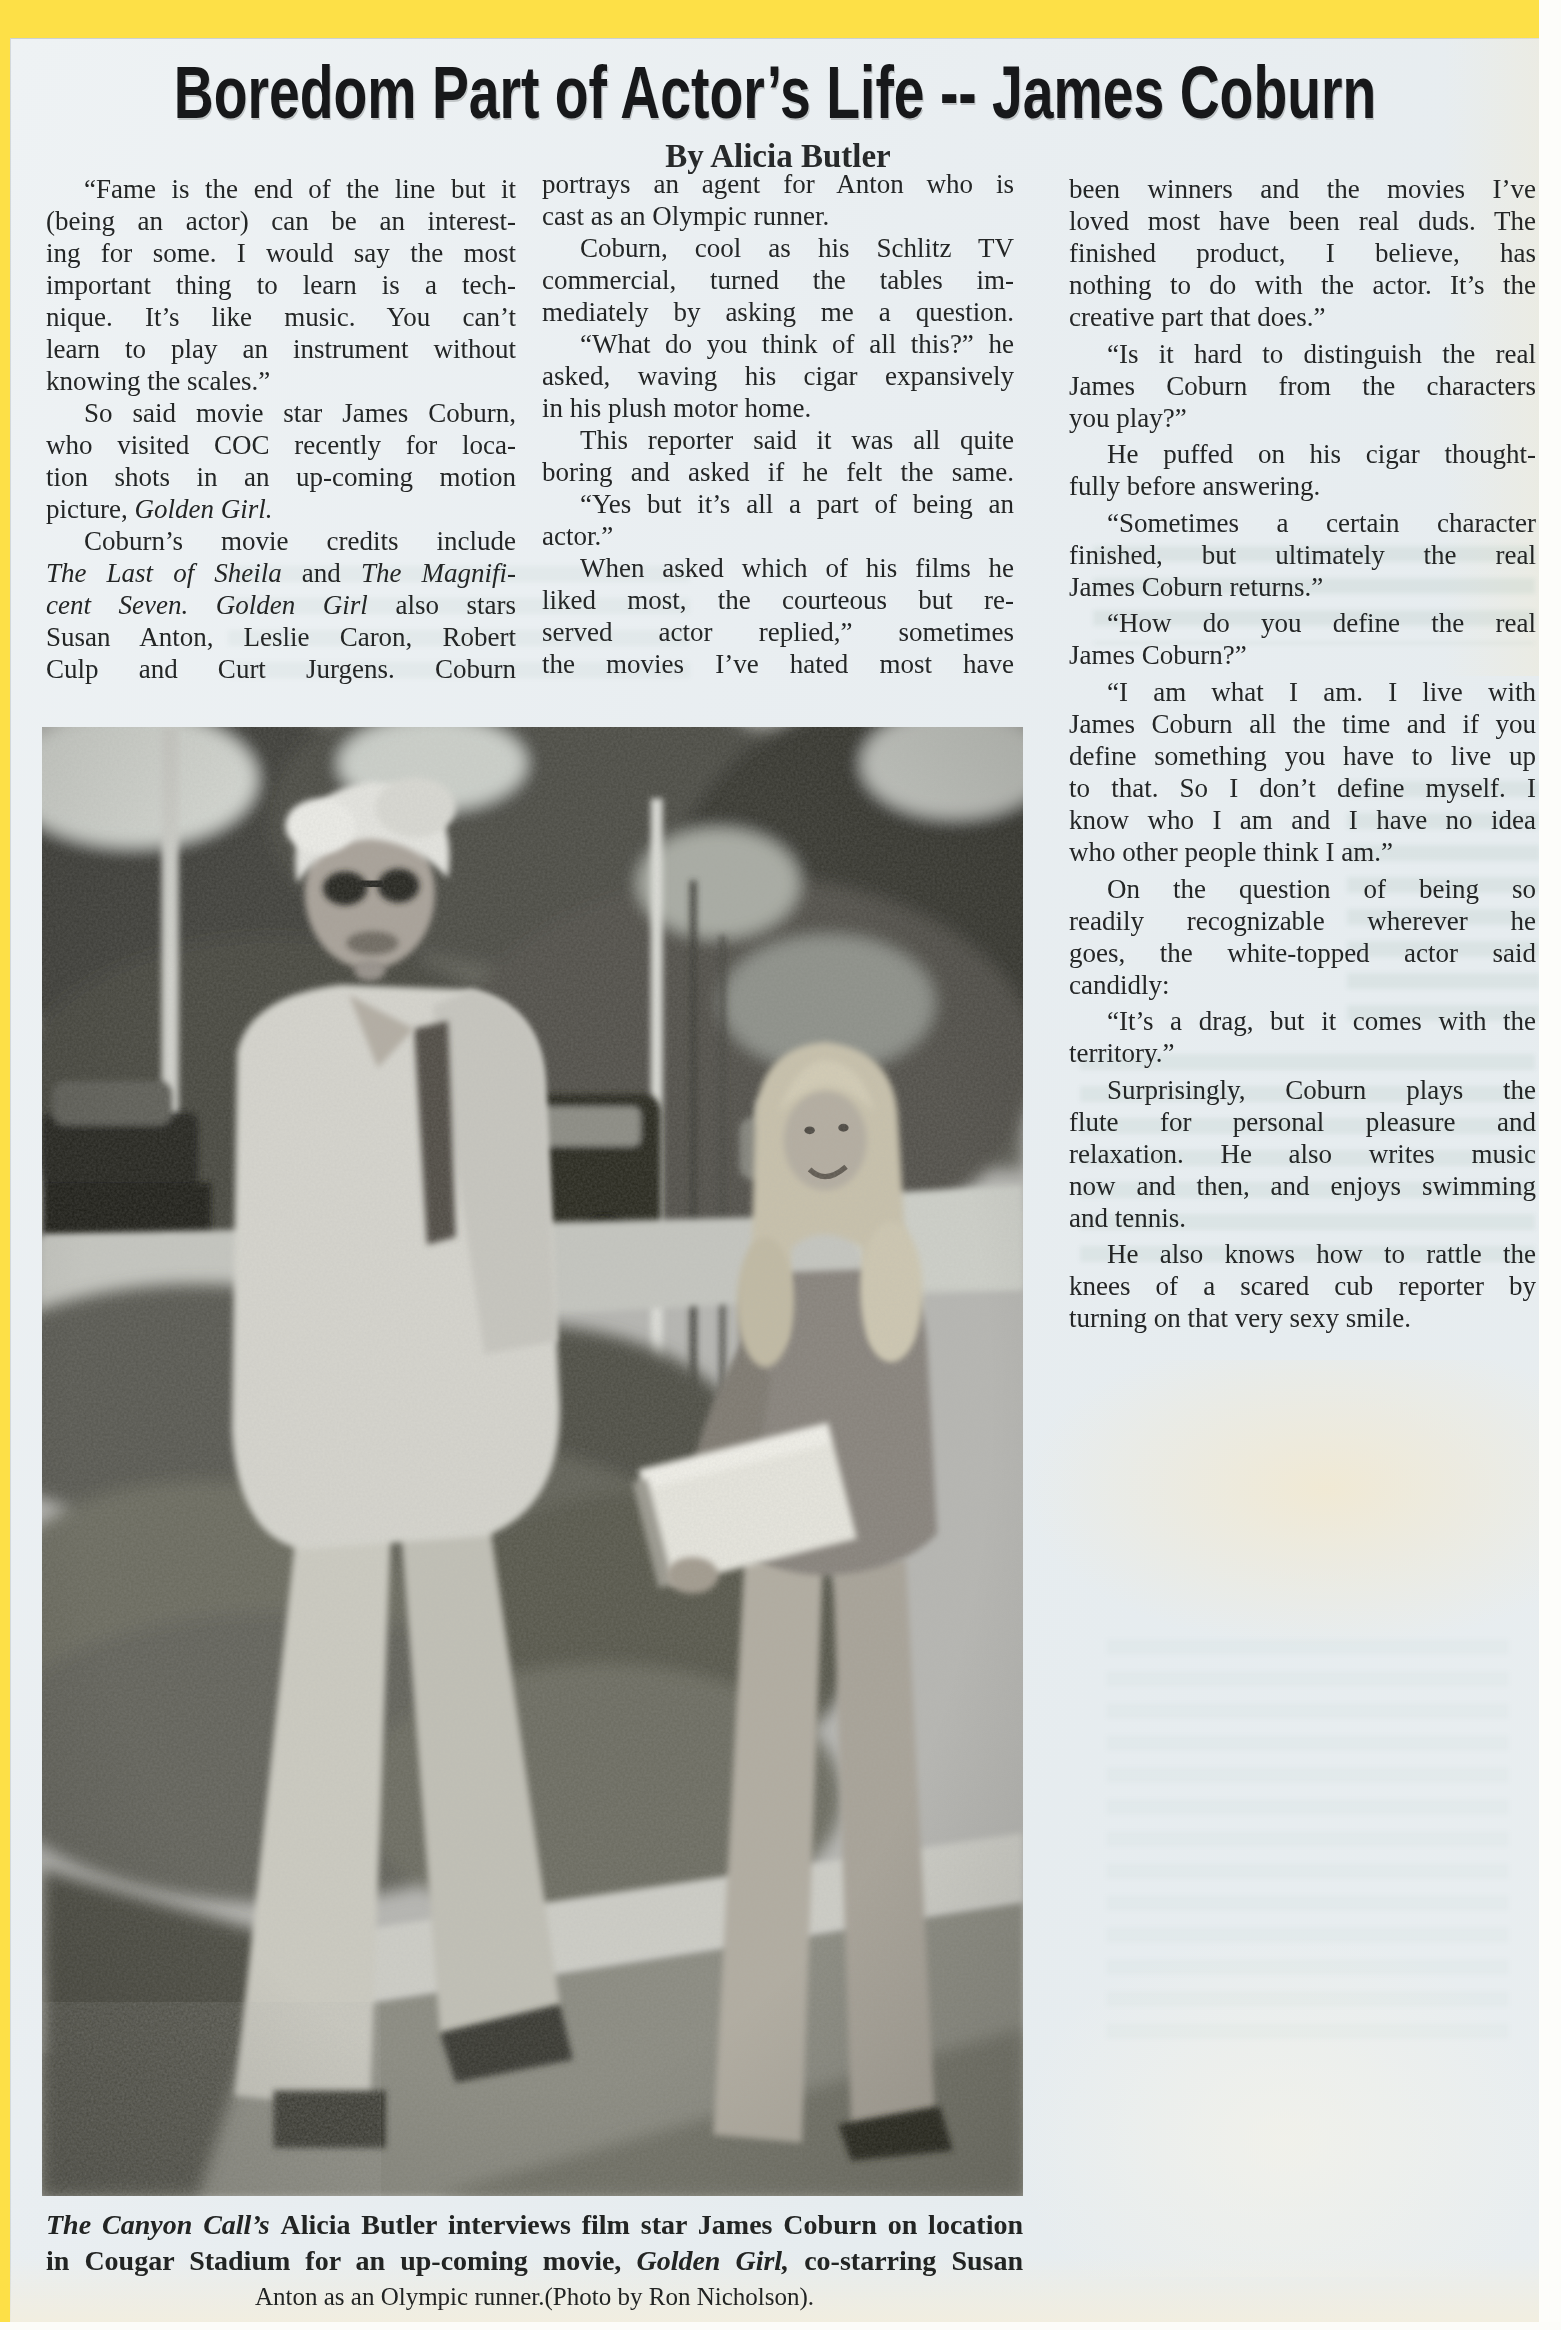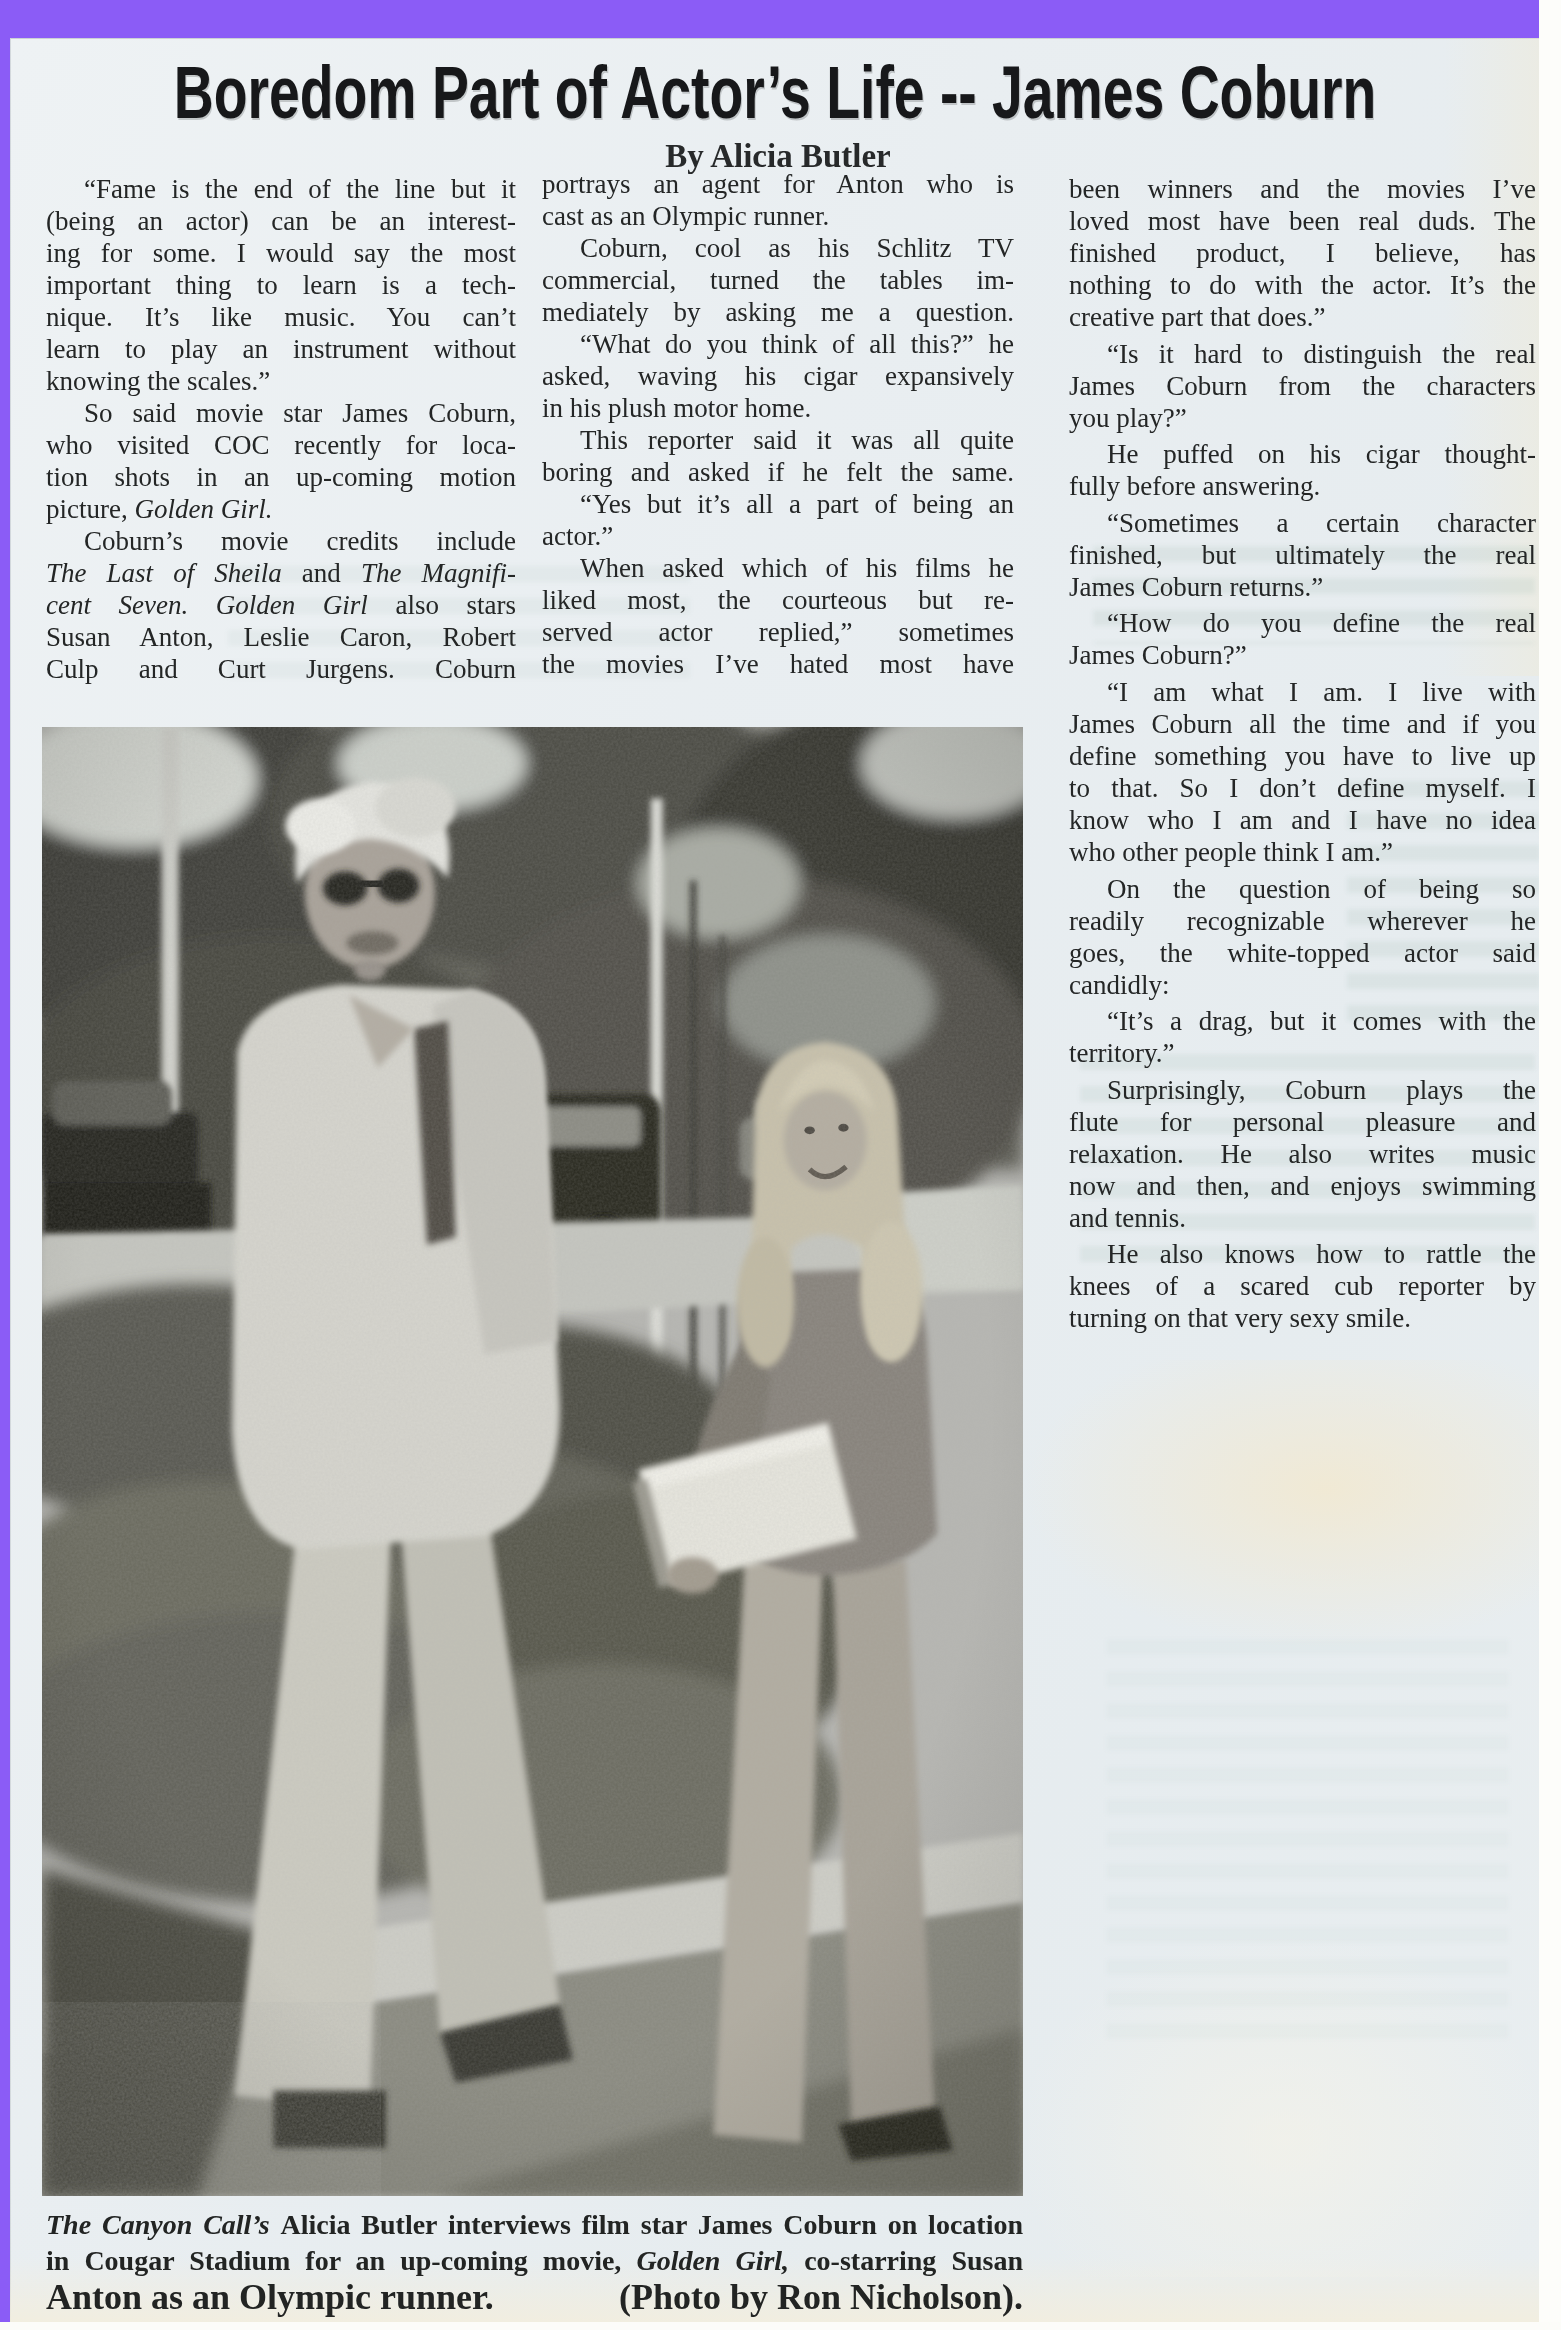--- a/index.html
+++ b/index.html
@@ -1,18 +1,18 @@
 <!DOCTYPE html>
 <html style="font-size:10.4px"><head>
 <meta charset="utf-8">
 <style>
   html,body{margin:0;padding:0;}
   .stage{
     position:relative;width:1561px;height:2330px;overflow:hidden;
-    background:#8b5cf6;
+    background:#fde047;
     font-family:"Liberation Serif", serif;
     color:#232524;
   }
   
   .clip{
     position:absolute;left:10.4px;top:38px;width:1529px;height:2285px;
     background:linear-gradient(115deg,#eef2f4 0%,#e9eef1 38%,#e6ecef 72%,#e9eef0 100%);
     border-top:1.3px solid rgba(150,158,162,.35);
     border-left:0.7px solid rgba(150,158,162,.25);
   }
@@ -65,22 +65,22 @@
     position:absolute;left:42px;top:727px;width:981px;height:1469px;
     background:#b6b6b2;overflow:hidden;
   }
   .photo svg{display:block;width:100%;height:100%;}
 
   .caption{position:absolute;left:46px;top:2207px;width:977px;}
   .caption .cap-line{
     font-size:28px;line-height:36px;font-weight:bold;color:#222423;
     text-align:justify;text-align-last:justify;
   }
-  .caption .cap-split{display:flex;justify-content:space-between;
-    font-size:36px;line-height:36px;font-weight:bold;color:#222423;}
+  .caption .cap-split{display:flex;justify-content:center;
+    font-size:25px;line-height:36px;font-weight:normal;color:#222423;}
 </style>
 </head>
 <body>
 
 <div class="stage">
   <div class="clip"></div>
   <div class="cream-a"></div>
   <div class="cream-b"></div>
   <div class="cream-c"></div>
   <div class="cream-d"></div>

